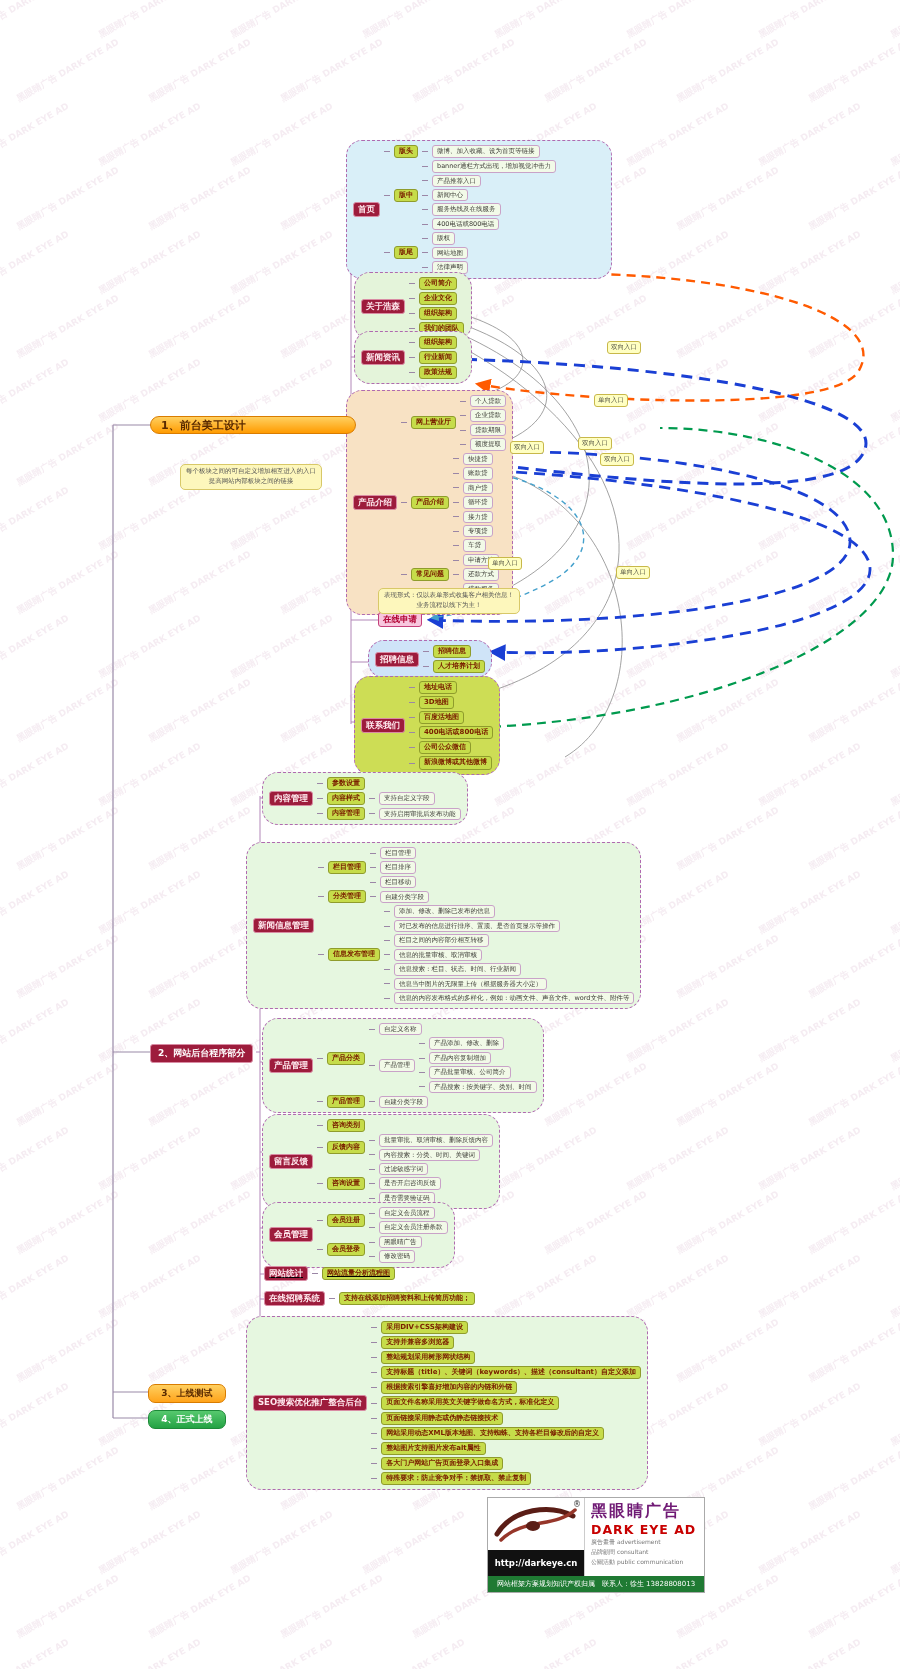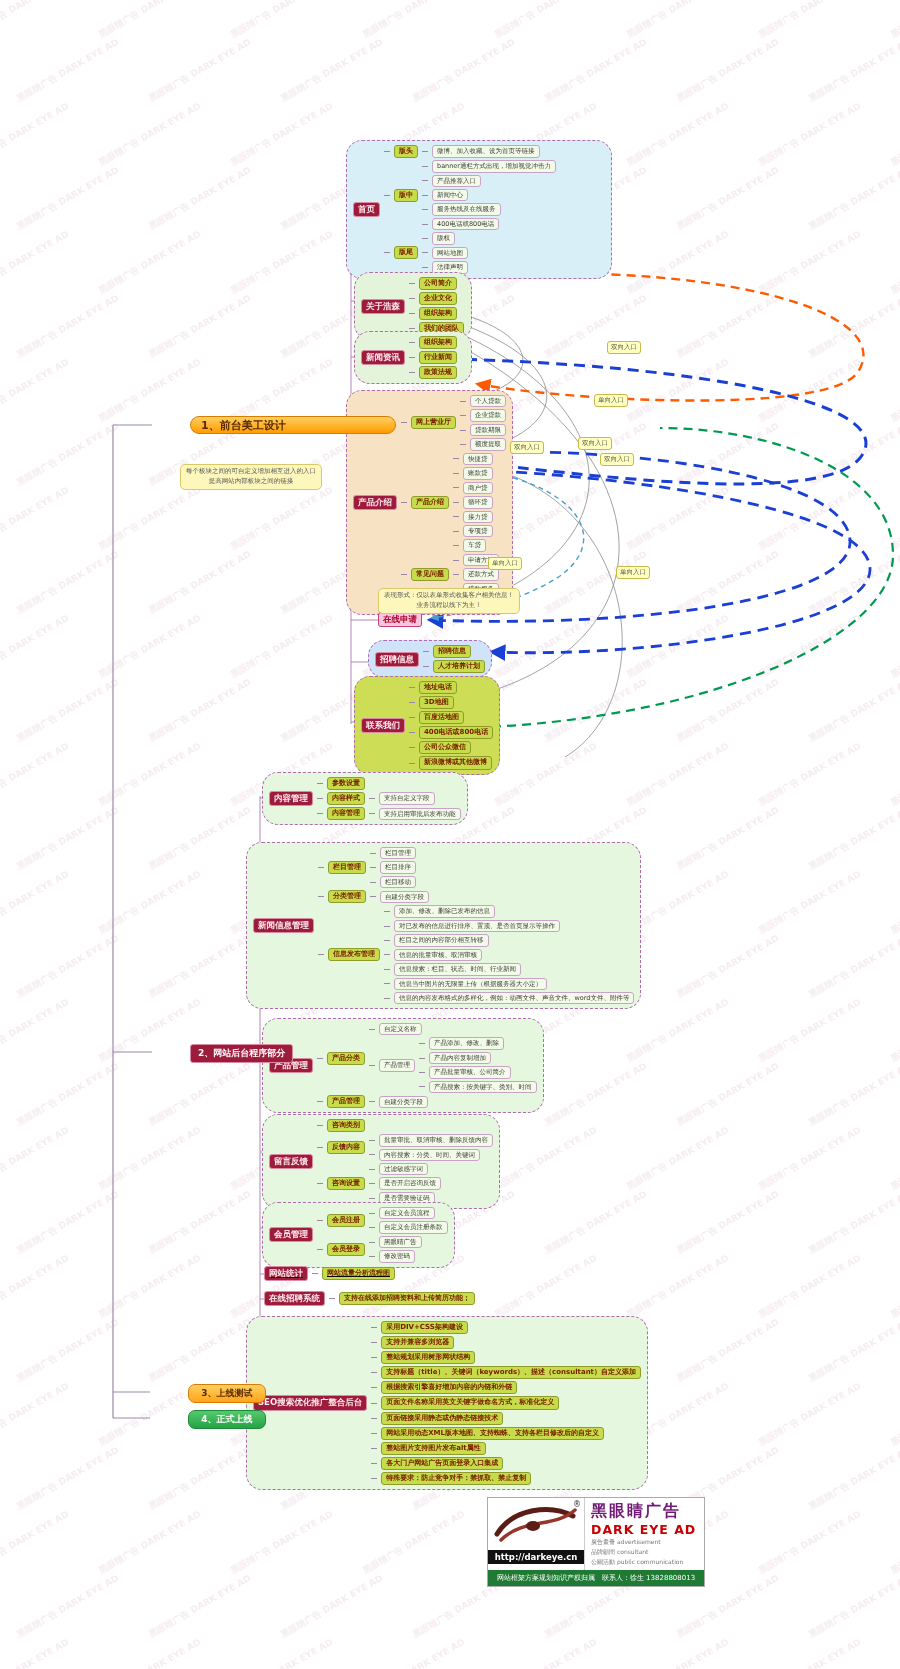--- a/index.html
+++ b/index.html
@@ -20,21 +20,21 @@
   .mm-sec.bare{border:none;background:none;padding:0;border-radius:0;}
   .mm-row{display:flex;align-items:center;gap:4px;}
   .mm-col{display:flex;flex-direction:column;gap:2px;justify-content:center;}
   .mm-col>.mm-row::before{content:"";width:6px;height:0;border-top:1px solid #9b86a6;flex:0 0 auto;}
   .mm-box{white-space:nowrap;line-height:1.3;padding:1px 4px;border-radius:3px;}
   .t-title{background:#9d1c3c;color:#ffe9ee;font-weight:bold;font-size:8.5px;border:1px solid #d98ca4;}
   .t-pink{background:#f8c7de;color:#b00030;font-weight:bold;font-size:8.5px;border:1.5px solid #c4407a;}
   .t-label{background:#c6dc4a;border:1px solid #8f9c2c;color:#7a2000;font-weight:bold;font-size:7px;}
   .t-leaf{background:#f2fae8;border:1px solid #c9a2c8;color:#40403a;font-size:6.5px;}
   
-  .phase{position:absolute;z-index:3;box-sizing:border-box;white-space:nowrap;margin-left:40px;}
+  .phase{position:absolute;z-index:3;box-sizing:border-box;white-space:nowrap;}
   #phase1{left:150px;top:416px;width:206px;height:18px;border-radius:9px;
         background:linear-gradient(#ffd060,#ff9b00);border:1px solid #d97c00;
         font-size:11px;font-weight:bold;color:#5a2a00;padding:1px 0 0 10px;}
   #phase2{left:150px;top:1044px;background:#9d1c3c;color:#fff;font-weight:bold;font-size:9px;
         padding:2px 7px;border-radius:3px;border:1px solid #d98ca4;}
   #phase3{left:148px;top:1384px;width:78px;border-radius:7px;
         background:linear-gradient(#ffd060,#ffa31a);border:1px solid #d97c00;
         font-size:9px;font-weight:bold;color:#5a2a00;padding:2px 0;text-align:center;}
   #phase4{left:148px;top:1410px;width:78px;border-radius:7px;
         background:linear-gradient(#57c96e,#23a244);border:1px solid #1d8a38;
@@ -50,21 +50,21 @@
   .callout{position:absolute;z-index:3;background:#ffffc2;border:1px solid #c8b84a;border-radius:3px;
         font-size:6.5px;color:#554;padding:1px 3px;white-space:nowrap;}
   
   #footer{position:absolute;left:487px;top:1497px;width:216px;z-index:3;border:1px solid #aaa;
         background:#fff;}
   #footer .fx{display:flex;}
   #footer .logo-col{width:96px;border-right:1px solid #ccc;display:flex;flex-direction:column;}
   #footer .logo-art{height:52px;display:flex;align-items:center;justify-content:center;position:relative;}
   #footer .reg{position:absolute;right:3px;top:2px;font-size:8px;color:#333;}
   #footer .url-bar{background:#111;color:#fff;font-size:8.5px;font-weight:bold;text-align:center;
-        padding:2px 0;}
+        padding:8px 0;}
   #footer .brand-col{flex:1;padding:3px 6px 2px 6px;}
   #footer .brand-cn{font-size:16px;font-weight:bold;color:#701a75;letter-spacing:2px;
         font-family:"DejaVu Serif",serif;}
   #footer .brand-en{font-size:12.5px;font-weight:bold;color:#c80000;letter-spacing:1px;}
   #footer .svc{font-size:6px;color:#777;line-height:1.7;}
   #footer .green-bar{background:#1f7a33;color:#fff;font-size:7px;text-align:center;padding:3px 0;}
 </style>
 </head>
 <body>
 

